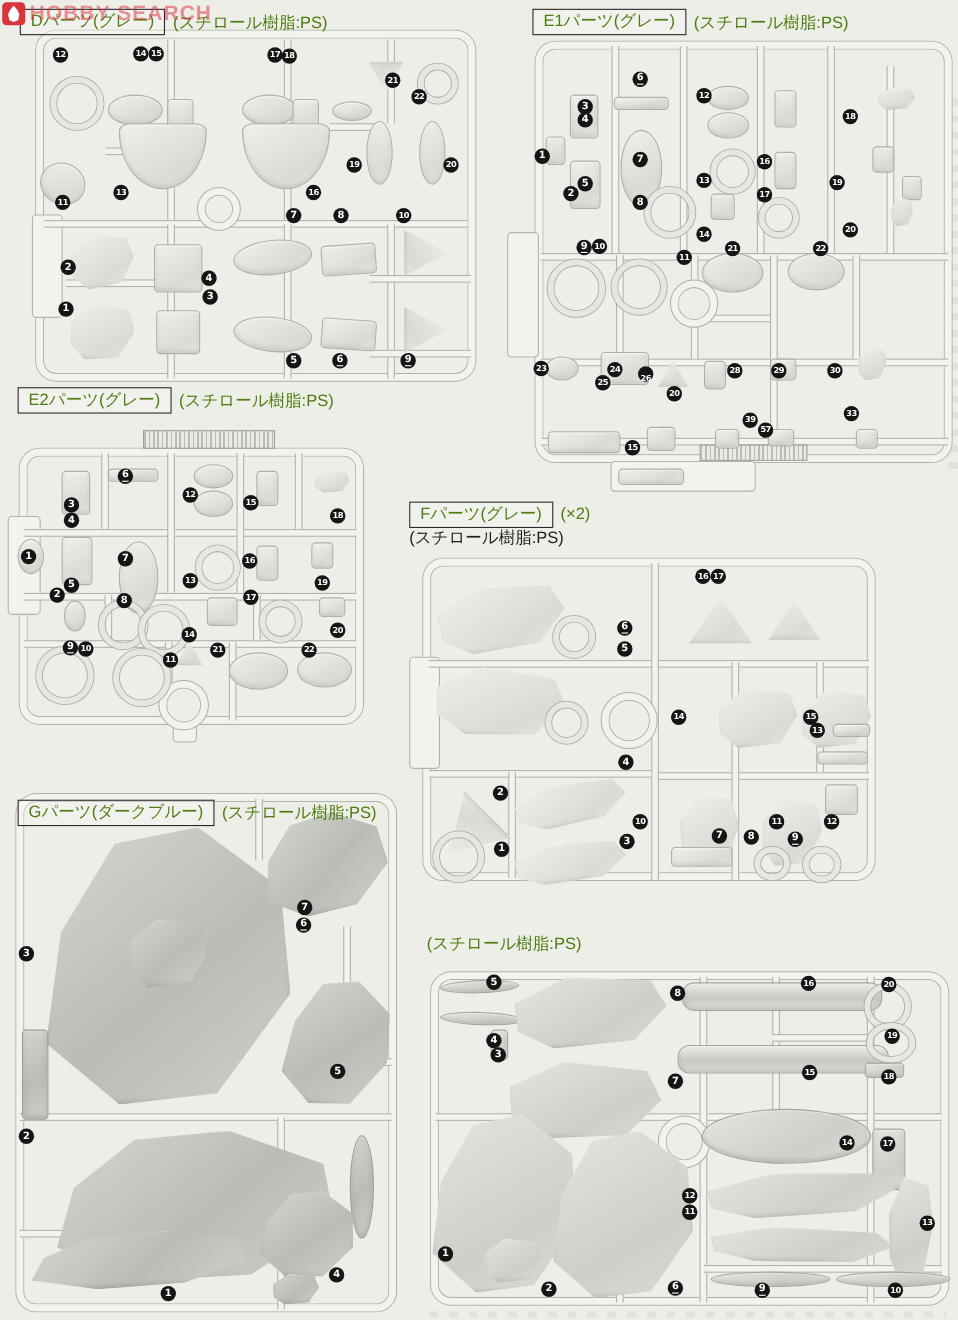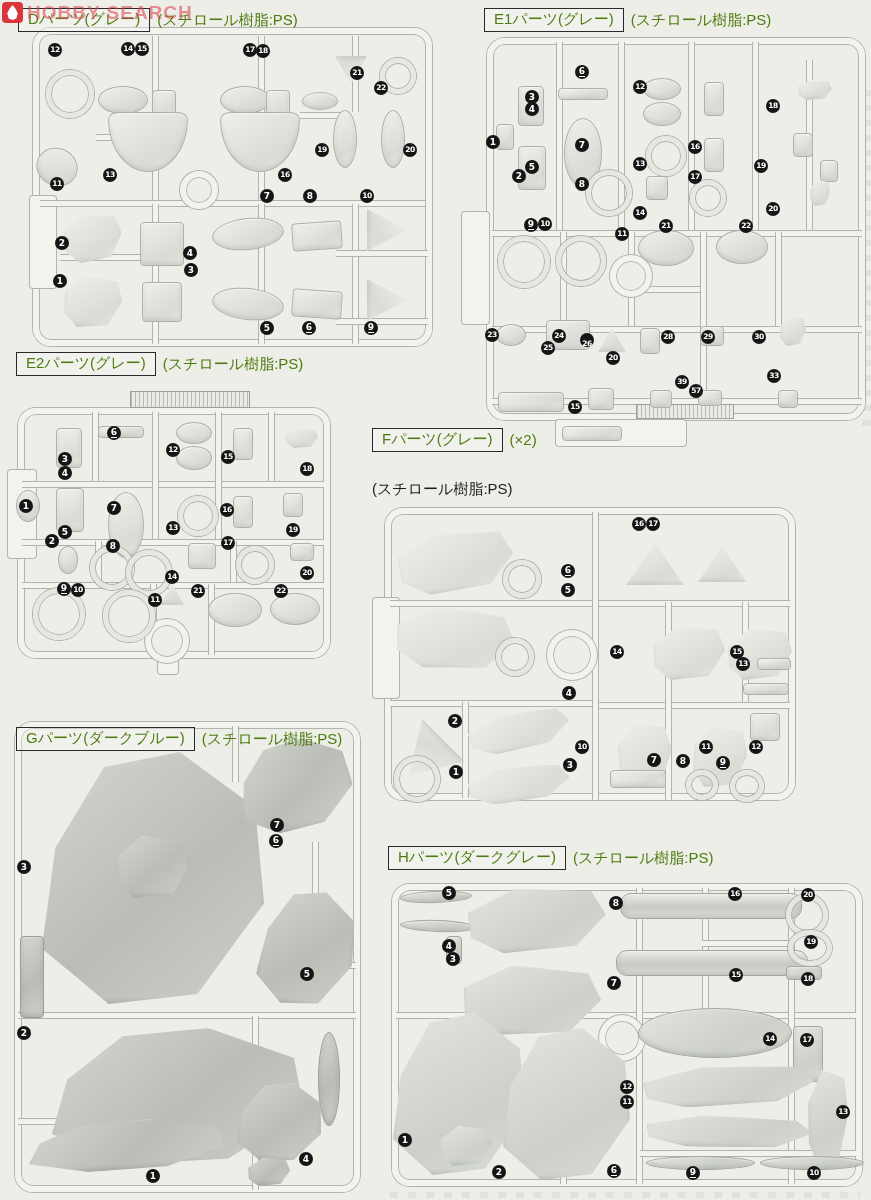--- a/index.html
+++ b/index.html
@@ -432,21 +432,21 @@
     </div>
     <div class="badge two" style="left: 300px; top: 566px;">
       <span>20</span>
     </div>
     <div class="badge two" style="left: 191px; top: 584px;">
       <span>21</span>
     </div>
     <div class="badge two" style="left: 274px; top: 584px;">
       <span>22</span>
     </div>
-    <div class="runner-label" style="left: 372px; top: 428px;">
+    <div class="runner-label" style="left: 372px; top: 456px;">
       <div class="box">Fパーツ(グレー)</div>
       <div class="inline">(×2)</div>
     </div>
     <div class="label-line2" style="left: 372px; top: 480px;">(スチロール樹脂:PS)</div>
     <div class="frame" style="left: 385px; top: 508px; width: 398px; height: 280px;"></div>
     <div class="tab" style="left: 373px; top: 598px; width: 26px; height: 100px;"></div>
     <div class="bar h" style="left: 390px; top: 600px; width: 400px;"></div>
     <div class="bar h" style="left: 592px; top: 702px; width: 198px;"></div>
     <div class="bar v" style="left: 592px; top: 512px; height: 288px;"></div>
     <div class="bar v" style="left: 665px; top: 602px; height: 198px;"></div>
@@ -562,21 +562,20 @@
     <div class="badge" style="left: 300px; top: 967px;">
       <span>5</span>
     </div>
     <div class="badge" style="left: 269px; top: 834px;">
       <span class="u">6</span>
     </div>
     <div class="badge" style="left: 270px; top: 818px;">
       <span>7</span>
     </div>
     <div class="runner-label" style="left: 388px; top: 846px;">
-      <div class="box">Hパーツ(ダークグレー)</div>
       <div class="inline">(スチロール樹脂:PS)</div>
     </div>
     <div class="frame" style="left: 392px; top: 884px; width: 458px; height: 290px;"></div>
     <div class="bar h" style="left: 396px; top: 1012px; width: 460px;"></div>
     <div class="bar v" style="left: 636px; top: 888px; height: 296px;"></div>
     <div class="bar v" style="left: 702px; top: 888px; height: 126px;"></div>
     <div class="bar v" style="left: 788px; top: 888px; height: 296px;"></div>
     <div class="bar h" style="left: 640px; top: 1150px; width: 216px;"></div>
     <div class="bar v" style="left: 560px; top: 1014px; height: 170px;"></div>
     <div class="bar h" style="left: 702px; top: 940px; width: 86px;"></div>

